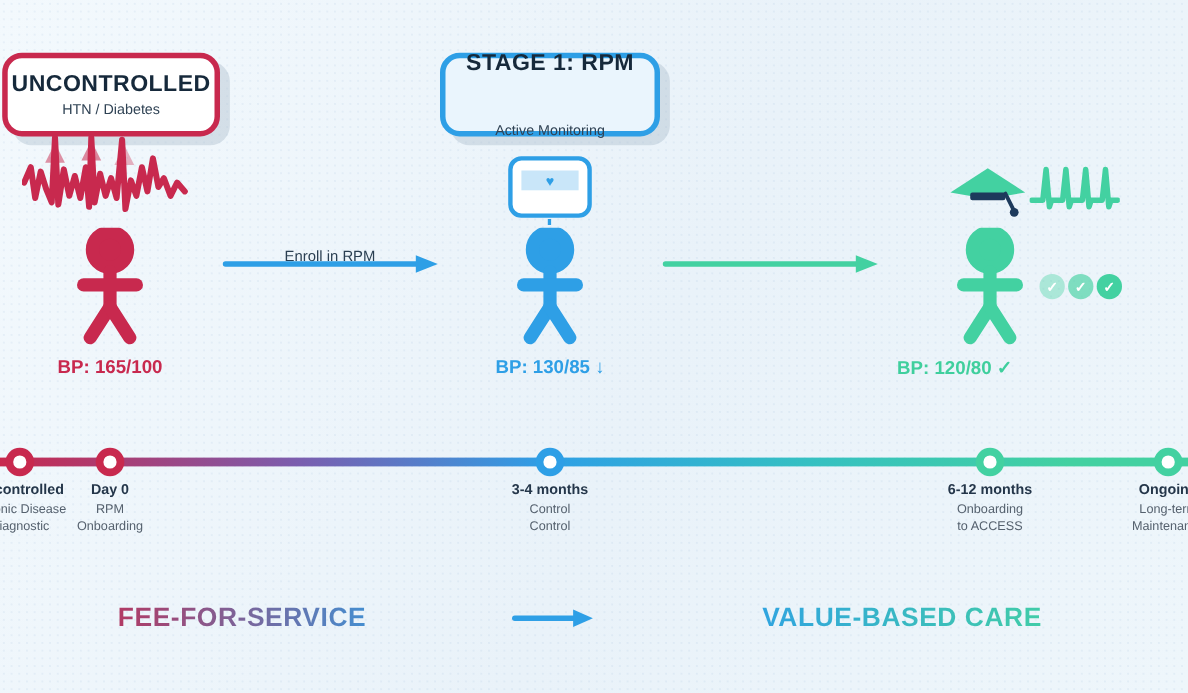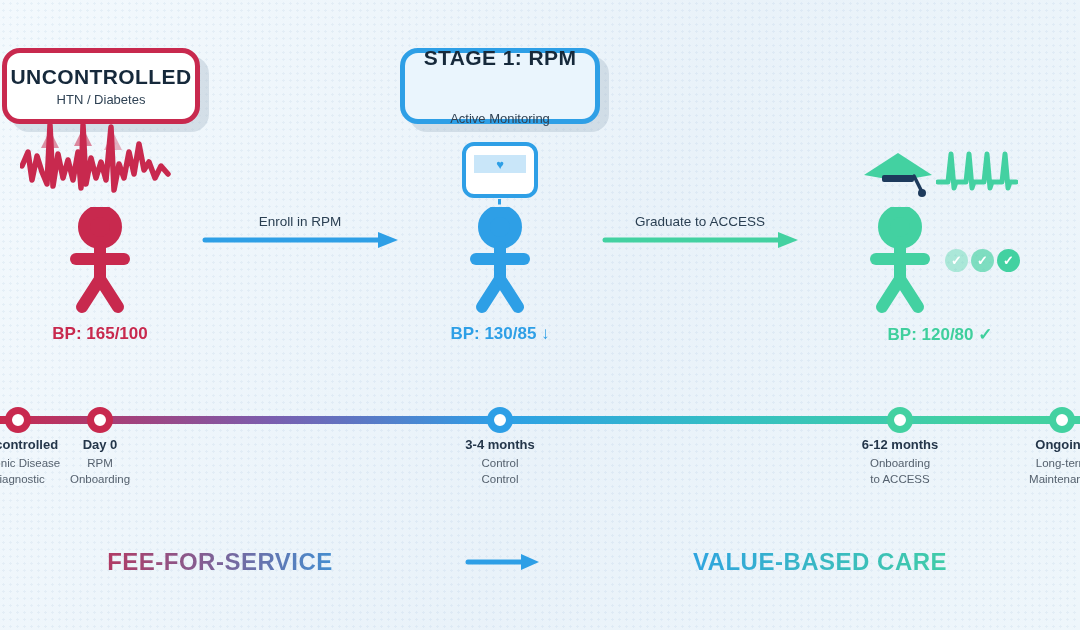--- a/index.html
+++ b/index.html
@@ -22,23 +22,23 @@
   .stage-title{font-size:21px; font-weight:bold; color:#16293b; letter-spacing:.4px;}
   .stage-sub{font-size:13px; color:#2f4254;}
   .box-uncontrolled{left:2px; width:198px; border-color:#C8294E; background:#ffffff;}
   .box-rpm{left:400px; width:200px; border-color:#2E9FE6; background:#EAF5FD;gap:41px;}
   .box-access{left:800px; width:200px; border-color:#43D1A1; background:#E7F8F2;}
 
   .abs{position:absolute;}
   .bp-label{position:absolute; top:324px; width:200px; text-align:center; font-size:17px; font-weight:bold;}
   .bp-red{left:0; color:#C8294E;}
   .bp-blue{left:400px; color:#2E9FE6;}
-  .bp-green{left:840px; color:#3FCF9D;}
-
-  .arrow-label{position:absolute; top:214px; width:196px; text-align:center; font-size:13.5px; color:#2a3f52;}
+  .bp-green{left:768px; color:#3FCF9D;}
+
+  .arrow-label{position:absolute; top:225px; width:196px; text-align:center; font-size:13.5px; color:#2a3f52;}
   .device{
     position:absolute; left:462px; top:142px; width:76px; height:56px; box-sizing:border-box;
     border:4px solid #2E9FE6; border-radius:12px; background:#fff;
   }
   .device-screen{
     margin:9px auto 0; width:52px; height:18px; background:#C9E6F9;
     display:flex; align-items:center; justify-content:center;
     color:#2E9FE6; font-size:13px; line-height:1;
   }
   .device-link{position:absolute; left:498px; top:199px; height:14px; width:0; border-left:3px dashed #2E9FE6;}
@@ -153,21 +153,20 @@
 
   <div class="bp-label bp-red">BP: 165/100</div>
   <div class="bp-label bp-blue">BP: 130/85 ↓</div>
   <div class="bp-label bp-green">BP: 120/80 ✓</div>
 
   <div class="arrow-label" style="left:202px;">Enroll in RPM</div>
   <svg class="abs" style="left:202px; top:231px;" width="198" height="18" viewBox="0 0 198 18">
     <line x1="3" y1="9" x2="178" y2="9" stroke="#2E9FE6" stroke-width="5" stroke-linecap="round"></line>
     <polygon points="176,1 196,9 176,17" fill="#2E9FE6"></polygon>
   </svg>
-  <div class="arrow-label" style="left:602px;">Graduate to ACCESS</div>
   <svg class="abs" style="left:602px; top:231px;" width="198" height="18" viewBox="0 0 198 18">
     <line x1="3" y1="9" x2="178" y2="9" stroke="#43D1A1" stroke-width="5" stroke-linecap="round"></line>
     <polygon points="176,1 196,9 176,17" fill="#43D1A1"></polygon>
   </svg>
 
   <div class="timeline-bar"></div>
   <div class="dot dot-1"></div>
   <div class="dot dot-2"></div>
   <div class="dot dot-3"></div>
   <div class="dot dot-4"></div>

